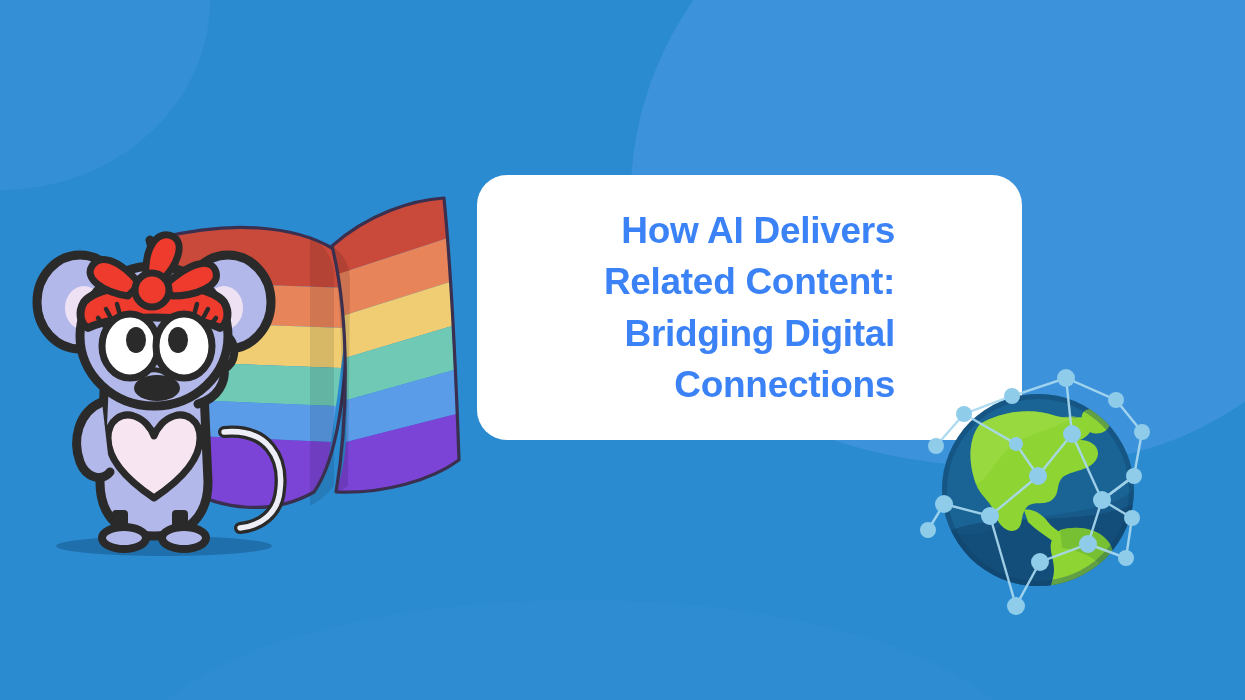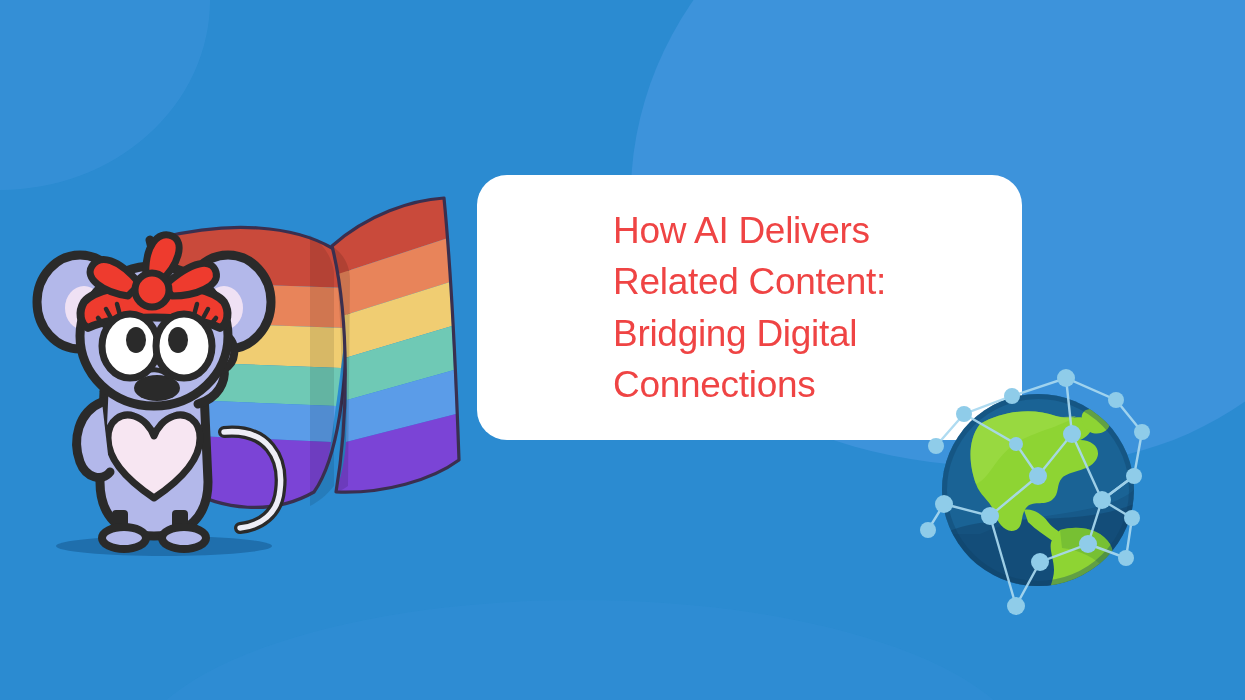--- a/index.html
+++ b/index.html
@@ -35,25 +35,25 @@
     opacity:.65;
   }
   
   #title-card{
     position:absolute;left:477px;top:175px;width:545px;height:265px;
     background:#ffffff;border-radius:30px;
     display:flex;align-items:center;justify-content:center;
     z-index:6;
   }
   #title-text{
-    color:#ef4444;
+    color:#3b82f6;
     font-size:37px;
-    font-weight:normal;
+    font-weight:bold;
     line-height:1.38;
-    text-align:left;
+    text-align:right;
     letter-spacing:-0.3px;
     padding:0 26px;
     white-space:pre-line;
   }
   
   #mascot-art{position:absolute;left:32px;top:196px;width:470px;height:380px;z-index:8;}
   #globe-art{position:absolute;left:920px;top:358px;width:235px;height:235px;z-index:7;}
   svg{display:block;overflow:visible;}
 </style>
 </head>

